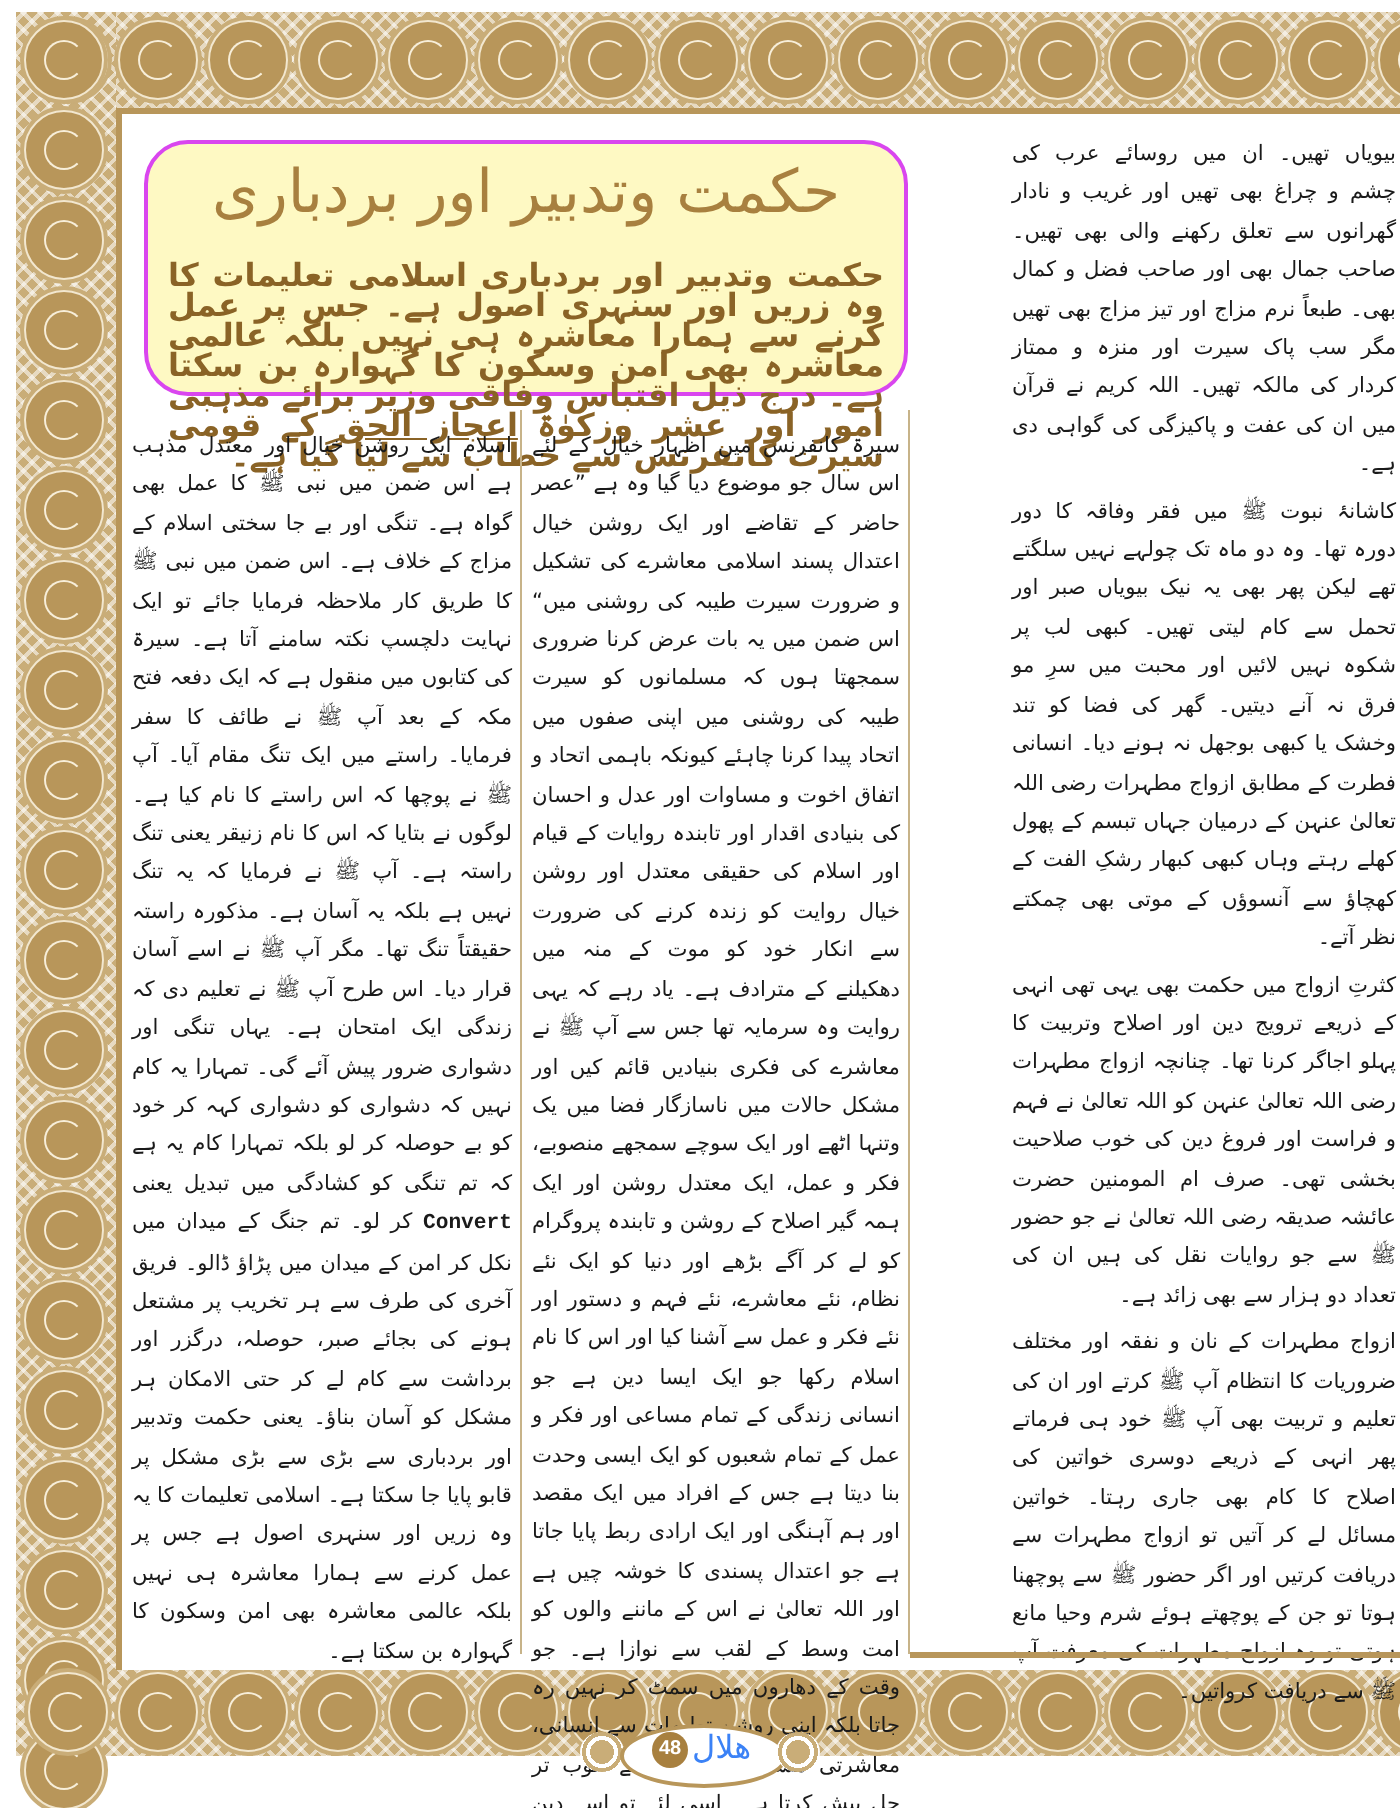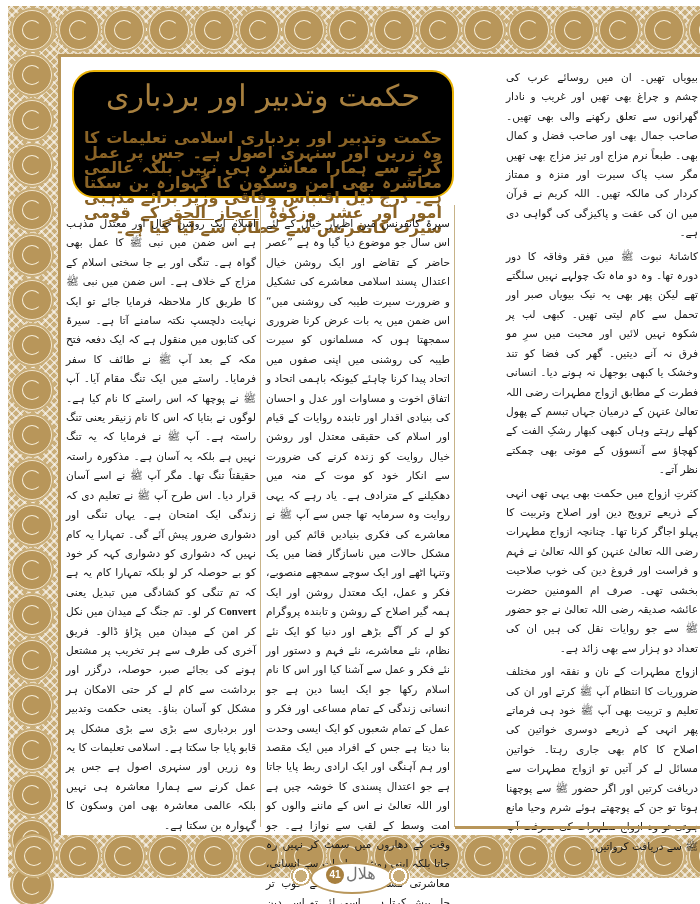--- a/index.html
+++ b/index.html
@@ -20,45 +20,45 @@
   .medallions { position:absolute; display:flex; gap:5px; }
   .medallions.top { left:14px; top:10px; }
   .medallions.bottom { left:14px; top:836px; }
   .medallions.left { left:12px; top:10px; flex-direction:column; }
   .medal { width:38px; height:38px; border-radius:50%; background:#b8965a; border:1px solid #f2e7cf; box-shadow:0 0 0 2px #c9ad78; position:relative; flex:0 0 auto; }
   .medal::after { content:""; position:absolute; left:9px; top:9px; width:18px; height:18px; border-radius:50%; border:1px solid #f7eed9; border-right-color:transparent; }
 
   .inner-frame { position:absolute; left:58px; top:54px; width:642px; height:778px; background:#fff; border-top:3px solid #b8965a; border-left:3px solid #b8965a; }
 
   
-  .title-box { position:absolute; left:72px; top:70px; width:378px; height:124px; border:2px solid #eab308; border-radius:22px; background:#000000; }
+  .title-box { position:absolute; left:72px; top:70px; width:378px; height:124px; border:2px solid #d946ef; border-radius:22px; background:#fef9c3; }
   .title { position:absolute; left:0; right:0; top:6px; text-align:center; font-family:"DejaVu Serif", serif; font-size:30px; color:#a8803f; direction:rtl; }
   .intro { position:absolute; left:10px; right:10px; top:58px; direction:rtl; text-align:justify; font-size:16px; line-height:15px; color:#8a6326; font-weight:bold; }
   .intro .hl { text-decoration:underline; }
 
   
   .col { position:absolute; direction:rtl; text-align:justify; font-size:10.6px; line-height:19.4px; color:#1a1a1a; }
   .col p { margin:0 0 4px 0; }
   .col-right { left:459px; top:68px; width:192px;margin-left:47px; }
   .col-middle { left:266px; top:214px; width:184px; }
   .col-left { left:66px; top:214px; width:190px; }
-  .latin { font-family:Liberation Serif, serif; font-weight:bold; direction:ltr; unicode-bidi:embed; }
+  .latin { font-family:Liberation Mono, monospace; font-weight:bold; direction:ltr; unicode-bidi:embed; }
 
   .rule-v { position:absolute; width:1px; background:#c7b389; }
   .rule-v.a { left:454px; top:205px; height:622px; }
   .rule-v.b { left:260px; top:205px; height:622px; }
   .rule-h { position:absolute; left:455px; top:826px; width:245px; height:3px; background:#b8965a; }
 
   
   .pagenum-orn { position:absolute; left:288px; top:860px; width:124px; height:32px; }
   .pagenum-oval { position:absolute; left:22px; top:2px; width:80px; height:28px; border:2px solid #b8965a; border-radius:50%; background:#fff; }
   .pagenum-flourish { position:absolute; top:6px; width:22px; height:20px; border-radius:50%; background:radial-gradient(circle, #c9ad78 30%, transparent 32%), repeating-radial-gradient(circle, #c9ad78 0 2px, #fff 2px 4px); }
   .pagenum-flourish.l { left:2px; } .pagenum-flourish.r { right:2px; }
   .pagenum-circle { position:absolute; left:38px; top:6px; width:18px; height:18px; border-radius:50%; background:#a8803f; color:#fff; font-family:"Liberation Sans", sans-serif; font-weight:bold; font-size:10px; line-height:18px; text-align:center; }
-  .pagenum-mark { position:absolute; left:58px; top:4px; font-family:Liberation Serif, serif; color:#737373; font-size:16px; direction:rtl; }
+  .pagenum-mark { position:absolute; left:58px; top:4px; font-family:Liberation Serif, serif; color:#3b82f6; font-size:16px; direction:rtl; }
 </style>
 </head>
 <body>
 
 <div class="page">
 
   <div class="band top"></div>
   <div class="band left"></div>
   <div class="band bottom"></div>
 
@@ -155,18 +155,18 @@
       <span class="latin">Convert</span>
       <span>کر لو۔ تم جنگ کے میدان میں نکل کر امن کے میدان میں پڑاؤ ڈالو۔ فریق آخری کی طرف سے ہر تخریب پر مشتعل ہونے کی بجائے صبر، حوصلہ، درگزر اور برداشت سے کام لے کر حتی الامکان ہر مشکل کو آسان بناؤ۔ یعنی حکمت وتدبیر اور بردباری سے بڑی سے بڑی مشکل پر قابو پایا جا سکتا ہے۔ اسلامی تعلیمات کا یہ وہ زریں اور سنہری اصول ہے جس پر عمل کرنے سے ہمارا معاشرہ ہی نہیں بلکہ عالمی معاشرہ بھی امن وسکون کا گہوارہ بن سکتا ہے۔</span>
     </p>
   </div>
 
   <div class="rule-h"></div>
 
   <div class="pagenum-orn">
     <div class="pagenum-flourish l"></div>
     <div class="pagenum-oval"></div>
-    <div class="pagenum-circle">41</div>
+    <div class="pagenum-circle">48</div>
     <div class="pagenum-mark">ھلال</div>
     <div class="pagenum-flourish r"></div>
   </div>
 
 </div>
 
 </body></html>

